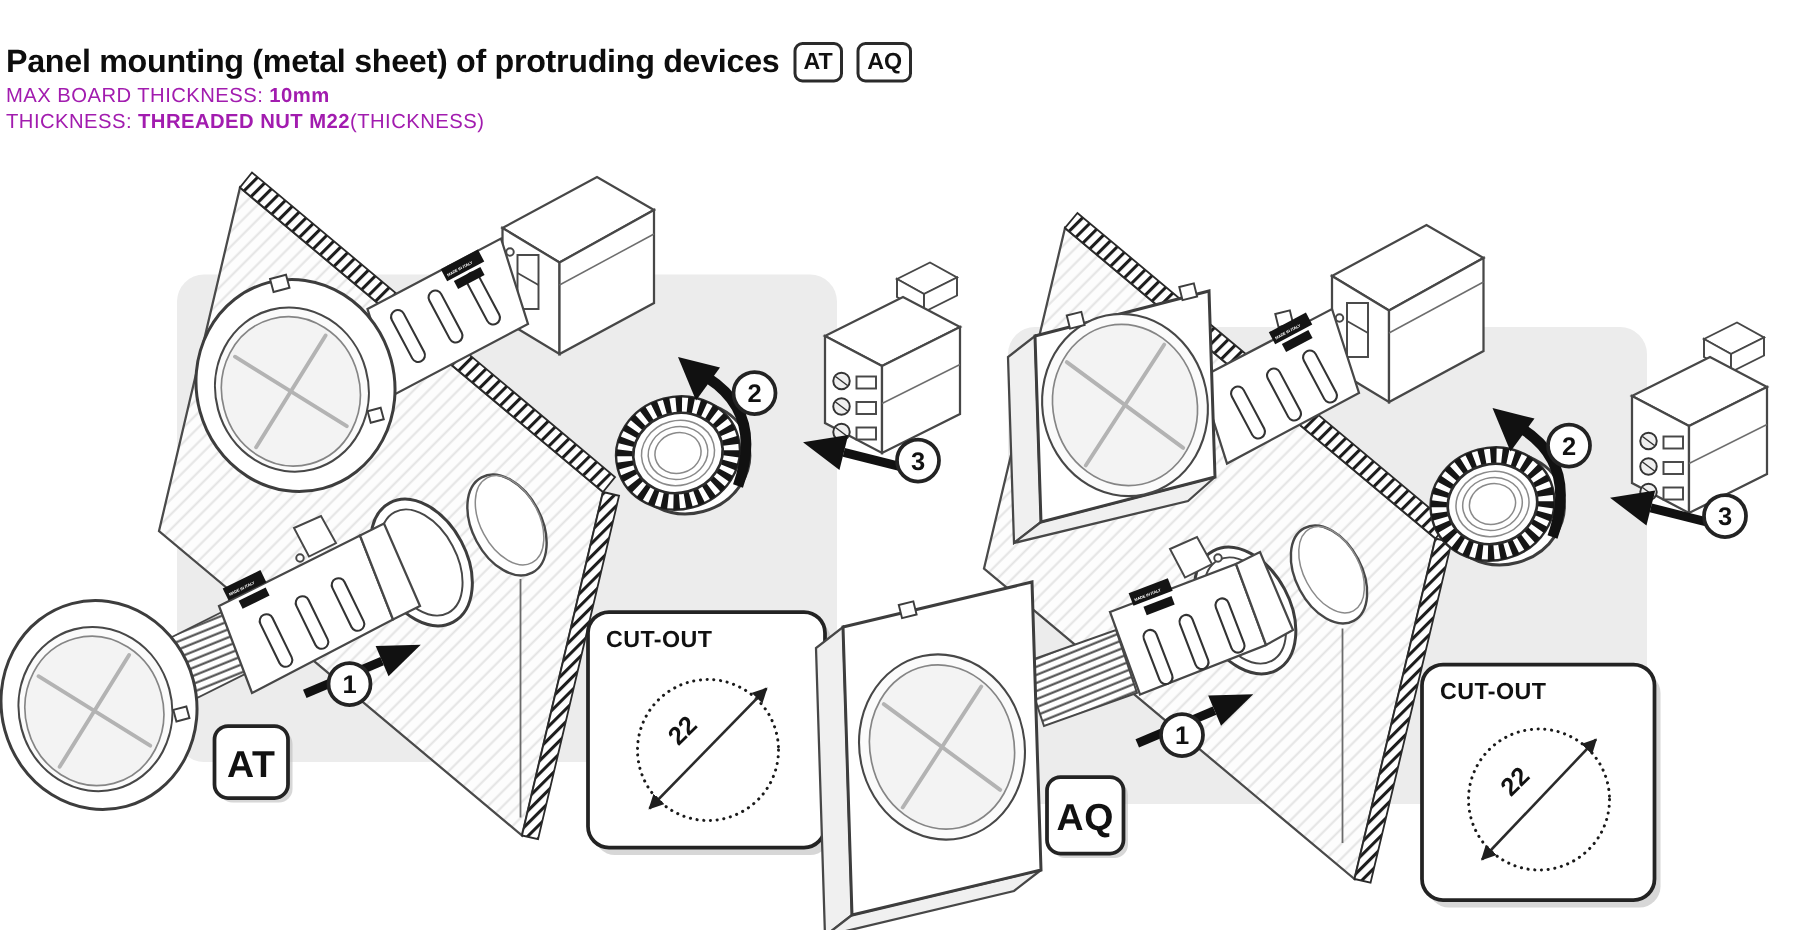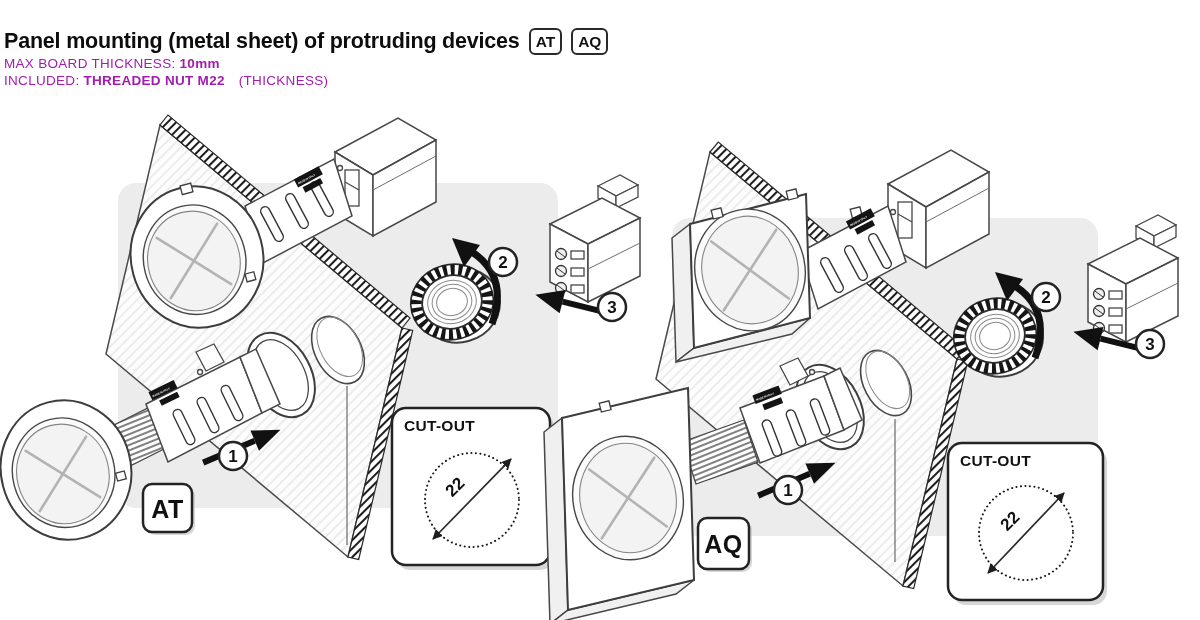--- a/index.html
+++ b/index.html
@@ -47,21 +47,21 @@
   <div id="hdr">
     <div class="titleline">
       <span class="title">Panel mounting (metal sheet) of protruding devices</span>
       <span class="hbadge">AT</span>
       <span class="hbadge">AQ</span>
     </div>
     <div class="specline">
       <span>MAX BOARD THICKNESS:</span><b>10mm</b>
     </div>
     <div class="specline">
-      <span>INCLUDED:</span><b style="margin-right:14px">THREADED NUT M22</b><span>(THICKNESS)</span>
+      <span>THICKNESS:</span><b style="margin-right:0">THREADED NUT M22</b><span>(THICKNESS)</span>
     </div>
   </div>
 
   <svg width="1200" height="620" viewBox="0 0 1200 620" style="position:absolute;left:0;top:0">
     <defs>
       <pattern id="darkhatch" width="6" height="6" patternUnits="userSpaceOnUse" patternTransform="rotate(45)">
         <rect width="6" height="6" fill="#fff"></rect>
         <line x1="1" y1="0" x2="1" y2="6" stroke="#1c1c1c" stroke-width="2.1"></line>
       </pattern>
       <pattern id="lighthatch" width="7" height="7" patternUnits="userSpaceOnUse" patternTransform="rotate(45)">

